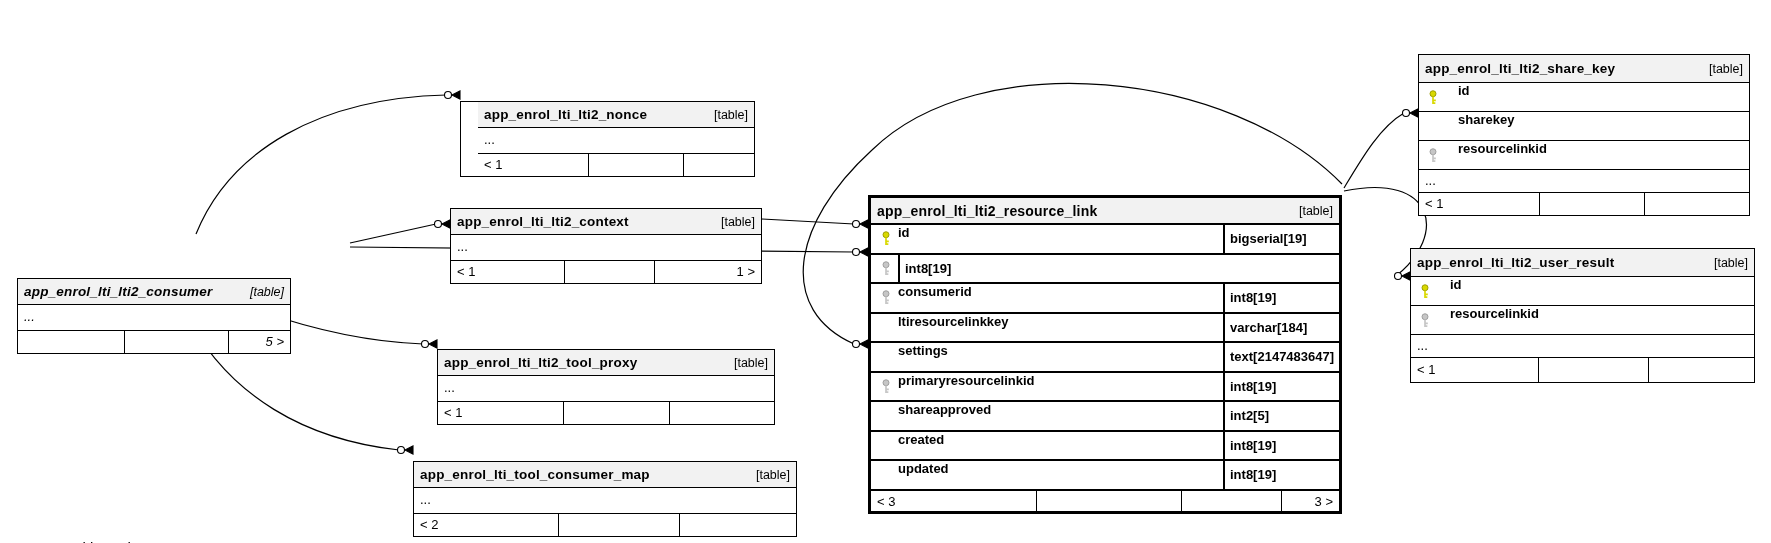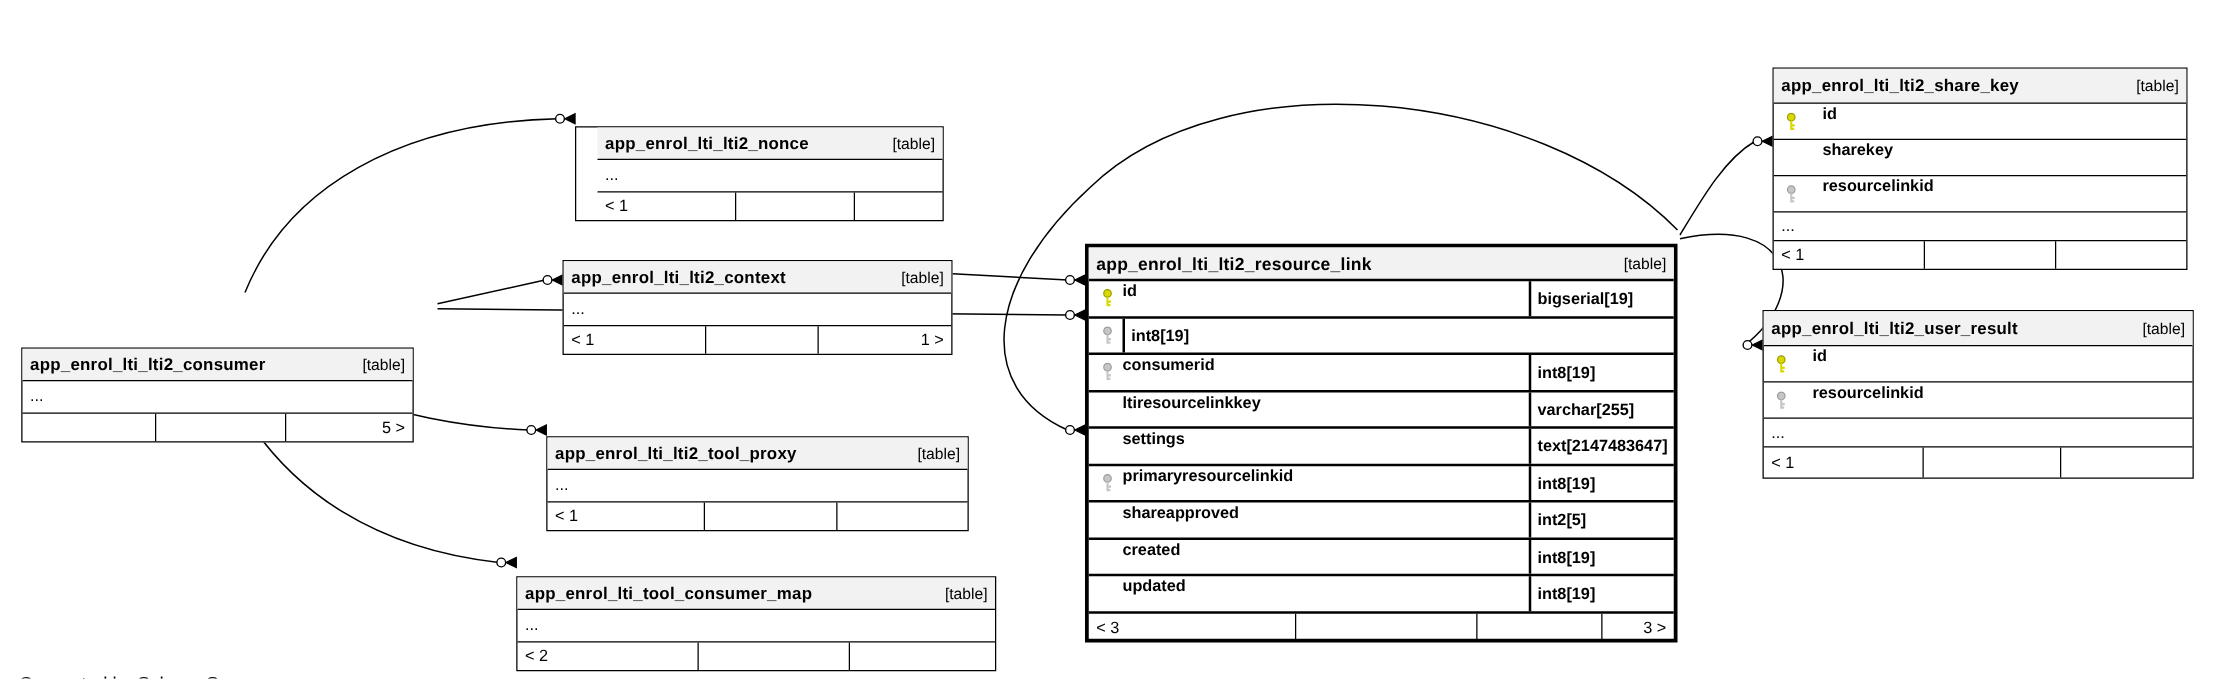--- a/index.html
+++ b/index.html
@@ -91,21 +91,21 @@
           <polygon points="1418,109 1418,117 1410,113" fill="#000"></polygon>
           <circle cx="1406" cy="113" r="3.5" fill="#fff"></circle>
         </g>
       <g>
           <polygon points="1410,272 1410,280 1402,276" fill="#000"></polygon>
           <circle cx="1398" cy="276" r="3.5" fill="#fff"></circle>
         </g>
     </g>
   </svg>
 
-  <div class="tbl" style="left:17px;top:234px;width:314px;">
+  <div class="tbl" style="left:17px;top:234px;width:274px;font-style:italic;">
     <div class="hdr">
       <span class="tname">app_enrol_lti_lti2_consumer</span>
       <span class="ttag">[table]</span>
     </div>
     <div class="ellipsis">...</div>
     <div class="foot">
       <span class="fl"></span>
       <span class="fr">5 &gt;</span>
       <i class="d" style="left:106px"></i>
         <i class="d" style="left:210px"></i>
@@ -198,21 +198,21 @@
             <circle cx="5" cy="4" r="3.2" fill="currentColor" stroke="#9b9b9b" stroke-width="1"></circle>
             <path d="M5 7 L5 15 M5 11 L8 11 M5 14 L7.5 14" stroke="currentColor" stroke-width="1.8" fill="none"></path>
           </svg>
         </span>
       <span class="cname">consumerid</span>
       <span class="ctype">int8[19]</span>
     </div>
     <div class="row">
       <span class="kslot"></span>
       <span class="cname">ltiresourcelinkkey</span>
-      <span class="ctype">varchar[255]</span>
+      <span class="ctype">varchar[184]</span>
     </div>
     <div class="row">
       <span class="kslot"></span>
       <span class="cname">settings</span>
       <span class="ctype">text[2147483647]</span>
     </div>
     <div class="row">
       <span class="kslot fk">
           <svg viewBox="0 0 10 16" width="10" height="15">
             <circle cx="5" cy="4" r="3.2" fill="currentColor" stroke="#9b9b9b" stroke-width="1"></circle>

